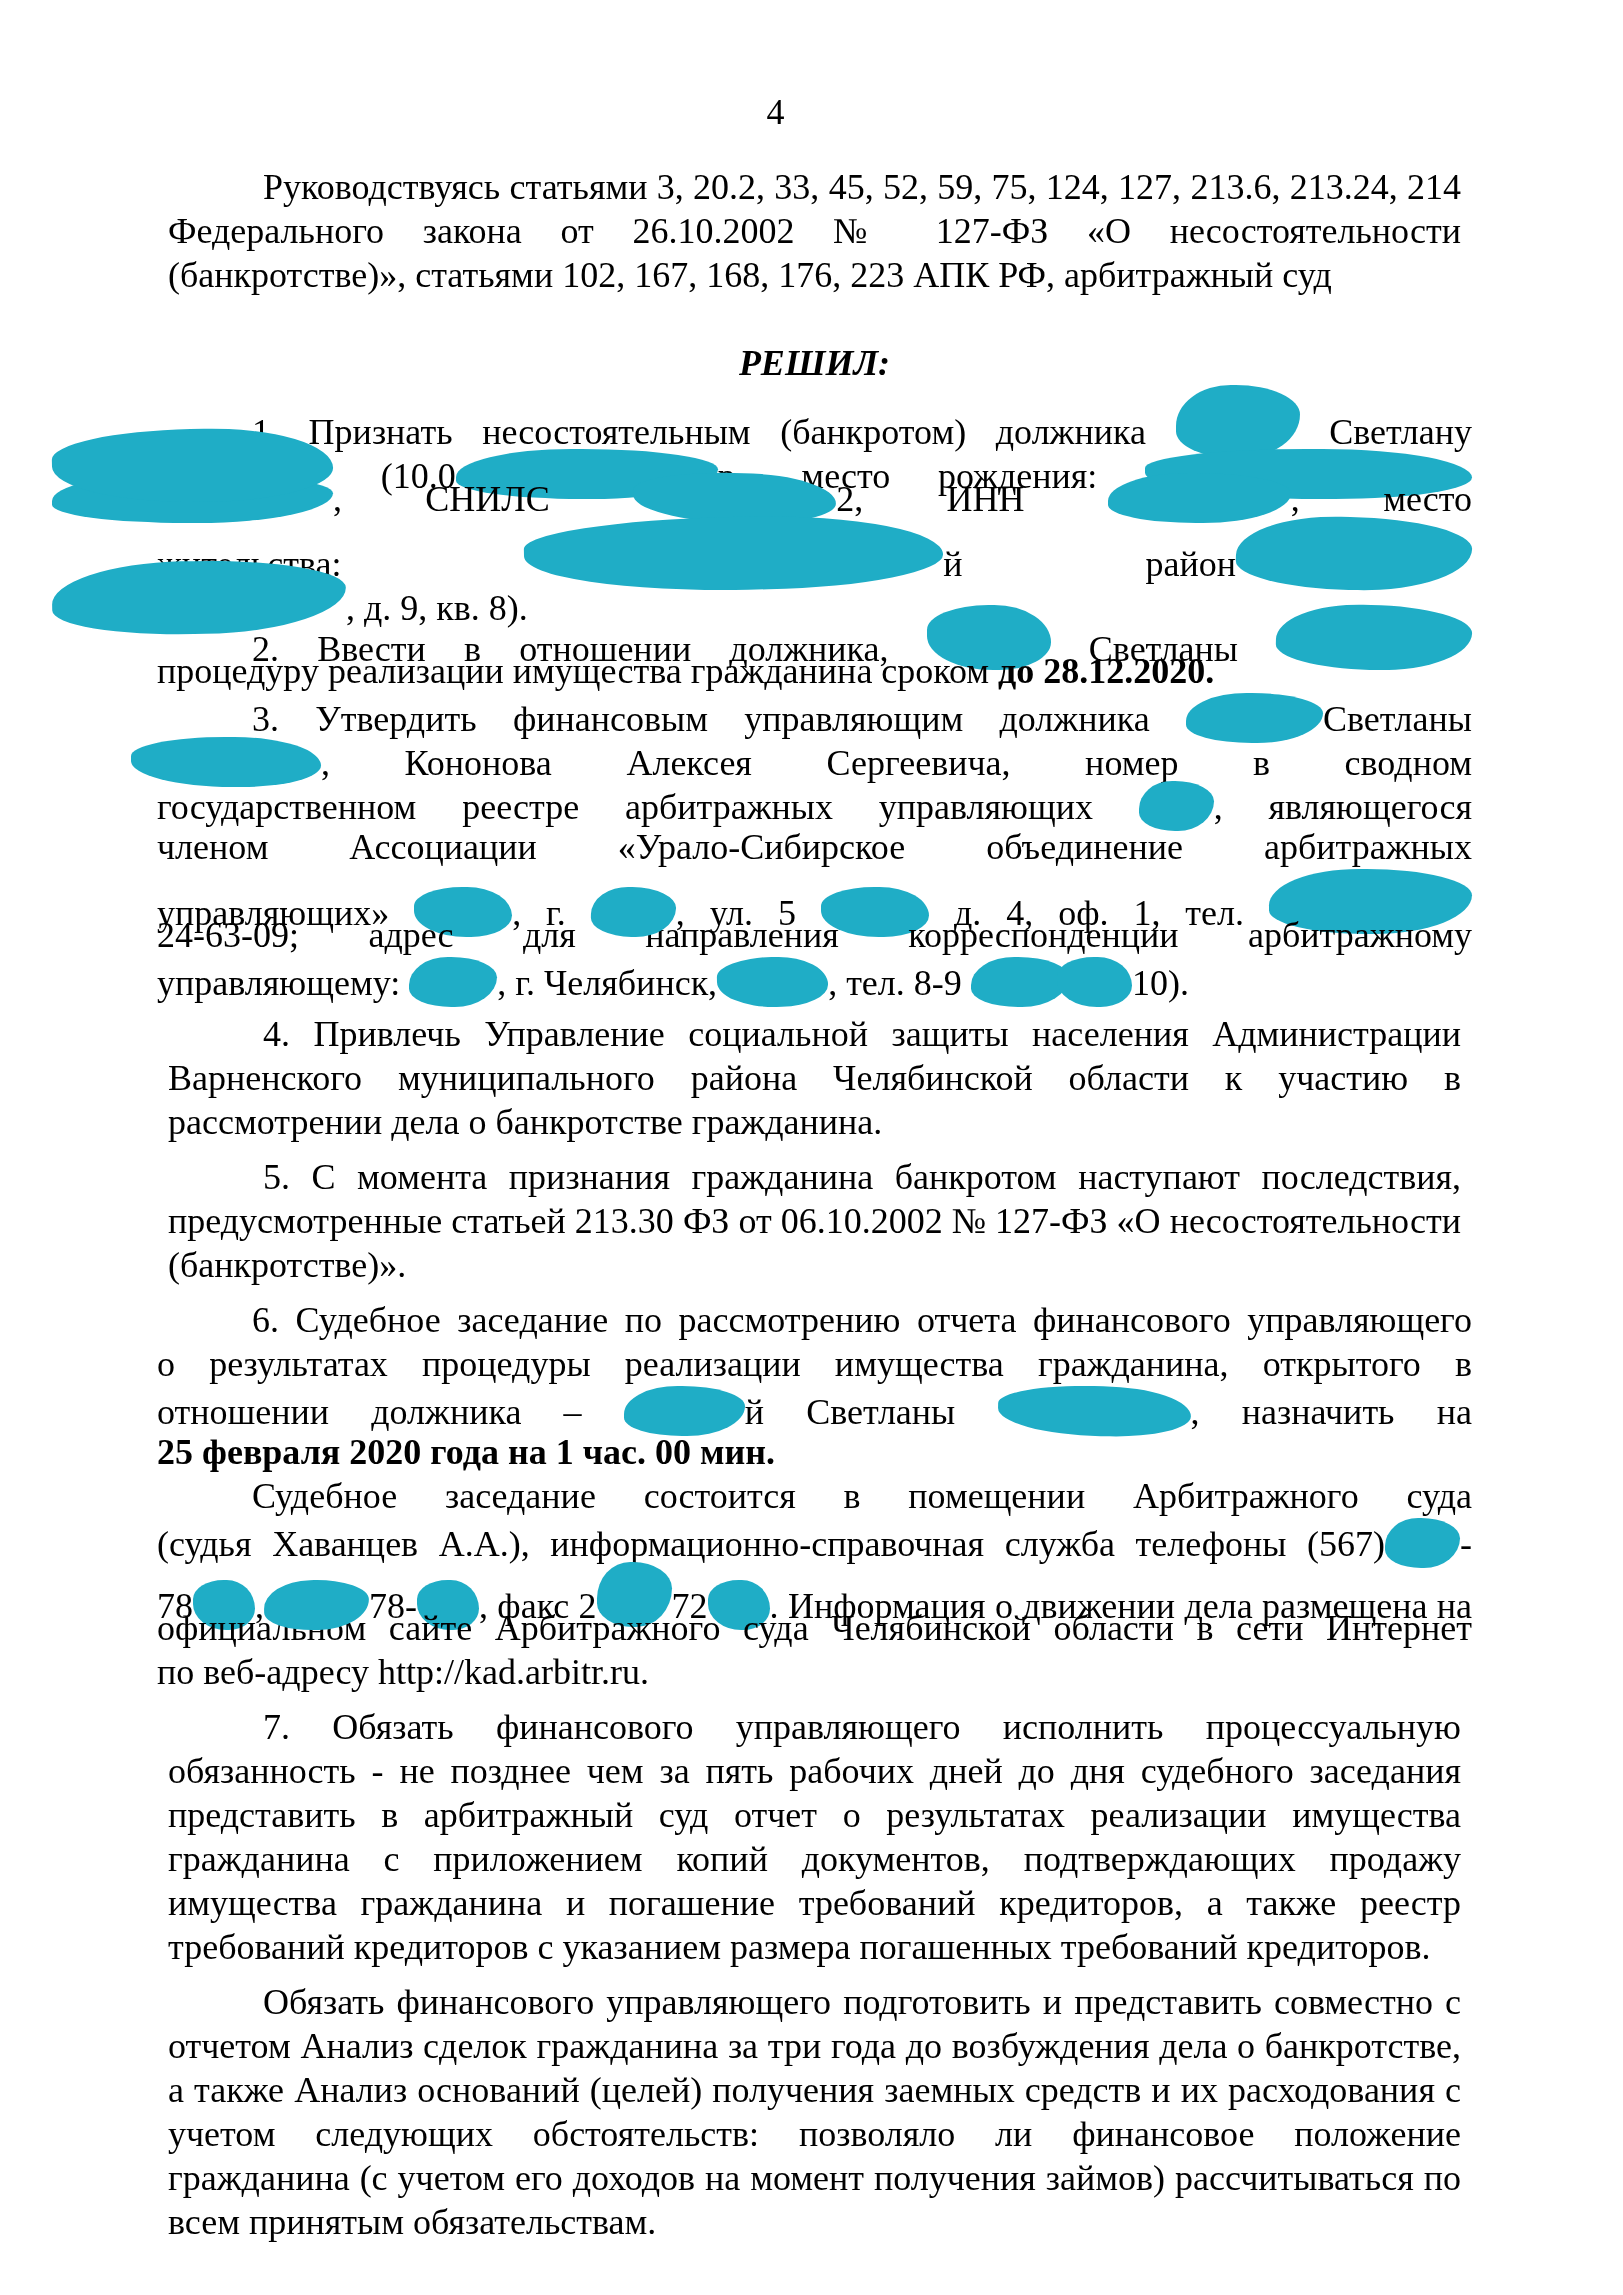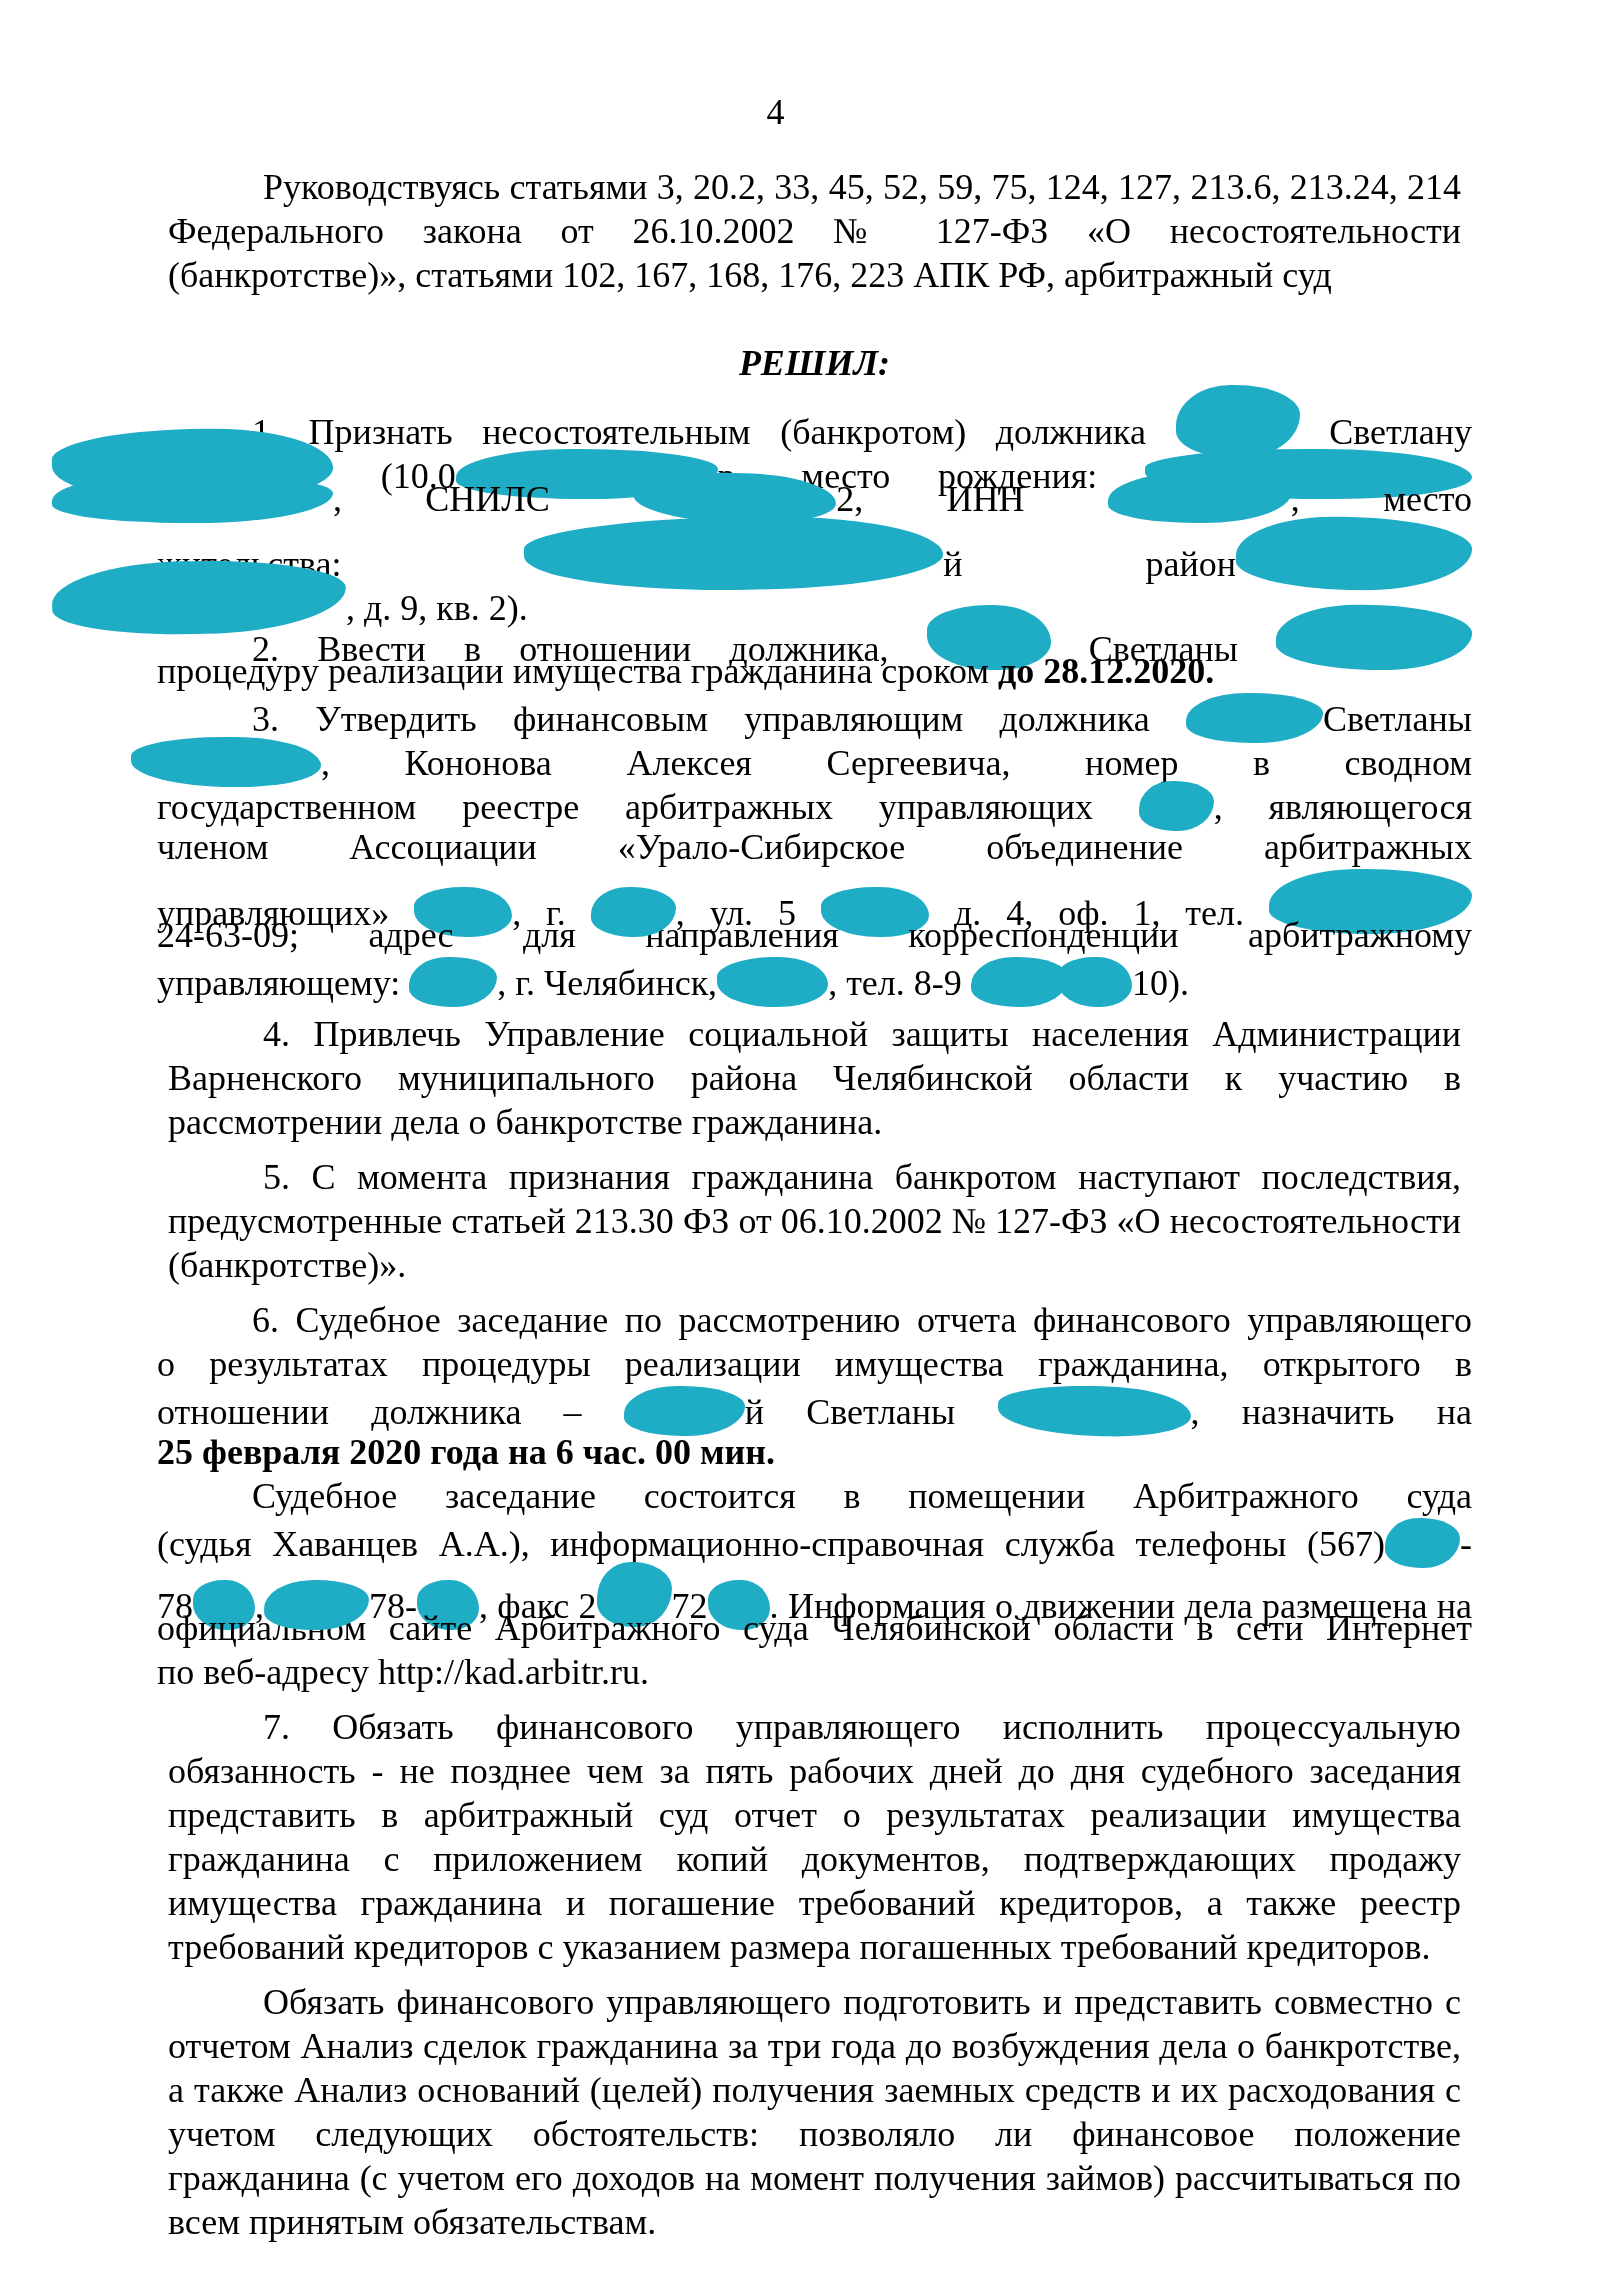--- a/index.html
+++ b/index.html
@@ -100,21 +100,21 @@
   <div class="line">
     <span class="redact mneg ra" style="width: 281px; background: rgb(31, 173, 198);"></span><span>, СНИЛС</span>
     <span class="redact rb tilt2" style="width: 203px; background: rgb(31, 173, 198);"></span><span>2, ИНН</span>
     <span class="redact ra" style="width: 183px; background: rgb(31, 173, 198);"></span><span>, место</span>
   </div>
   <div class="line">
     <span>жительства:</span>
     <span class="redact tall rb tilt1" style="width: 419px; background: rgb(31, 173, 198);"></span><span>й район</span><span class="redact tall ra tilt2" style="width: 236px; background: rgb(31, 173, 198);"></span>
   </div>
   <div class="line last">
-    <span class="redact mneg tall ra tilt1" style="width: 294px; background: rgb(31, 173, 198);"></span><span>, д. 9, кв. 2).</span>
+    <span class="redact mneg tall ra tilt1" style="width: 294px; background: rgb(31, 173, 198);"></span><span>, д. 9, кв. 8).</span>
   </div>
 
   <div class="line indent">
     <span>2. Ввести в отношении должника,</span>
     <span class="redact up rb" style="width: 124px; background: rgb(31, 173, 198);"></span>
     <span>Светланы</span>
     <span class="redact up ra tilt2" style="width: 196px; background: rgb(31, 173, 198);"></span>
   </div>
   <div class="line last">
     <span>процедуру реализации имущества гражданина сроком</span>
@@ -161,21 +161,21 @@
   </div>
   <div class="line">
     <span>о результатах процедуры реализации имущества гражданина, открытого в</span>
   </div>
   <div class="line">
     <span>отношении должника –</span>
     <span class="redact ra" style="width: 121px; background: rgb(31, 173, 198);"></span><span>й Светланы</span>
     <span class="redact rb tilt2" style="width: 193px; background: rgb(31, 173, 198);"></span><span>, назначить на</span>
   </div>
   <div class="line last">
-    <span class="b">25 февраля 2020 года на 6 час. 00 мин.</span>
+    <span class="b">25 февраля 2020 года на 1 час. 00 мин.</span>
   </div>
 
   <div class="line indent">
     <span>Судебное заседание состоится в помещении Арбитражного суда</span>
   </div>
   <div class="line">
     <span>(судья Хаванцев А.А.), информационно-справочная служба телефоны (567)</span><span class="redact ra" style="width: 75px; background: rgb(31, 173, 198);"></span><span>-</span>
   </div>
   <div class="line">
     <span>78</span><span class="redact rb" style="width: 62px; background: rgb(31, 173, 198);"></span><span>,</span><span class="redact ra tilt1" style="width: 105px; background: rgb(31, 173, 198);"></span><span>78-</span><span class="redact rb" style="width: 62px; background: rgb(31, 173, 198);"></span><span>, факс 2</span><span class="redact up ra" style="width: 75px; background: rgb(31, 173, 198);"></span><span>72</span><span class="redact rb" style="width: 62px; background: rgb(31, 173, 198);"></span><span>. Информация о движении дела размещена на</span>

